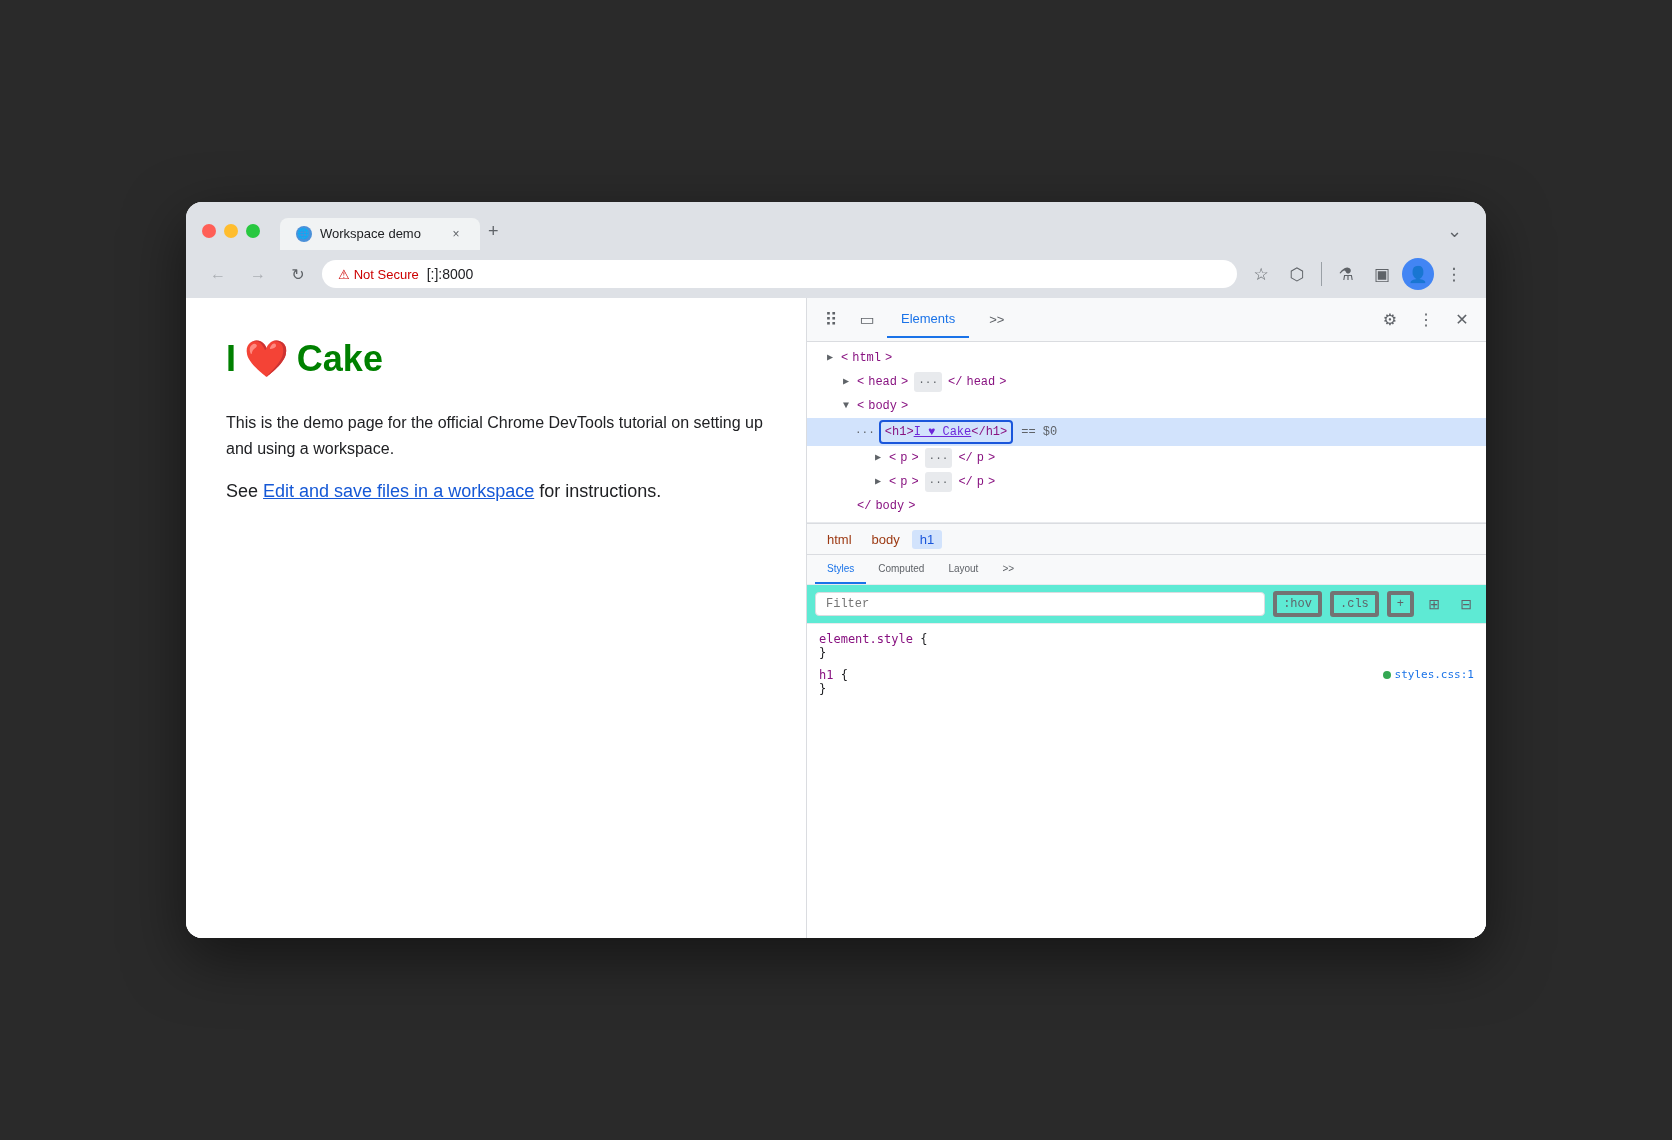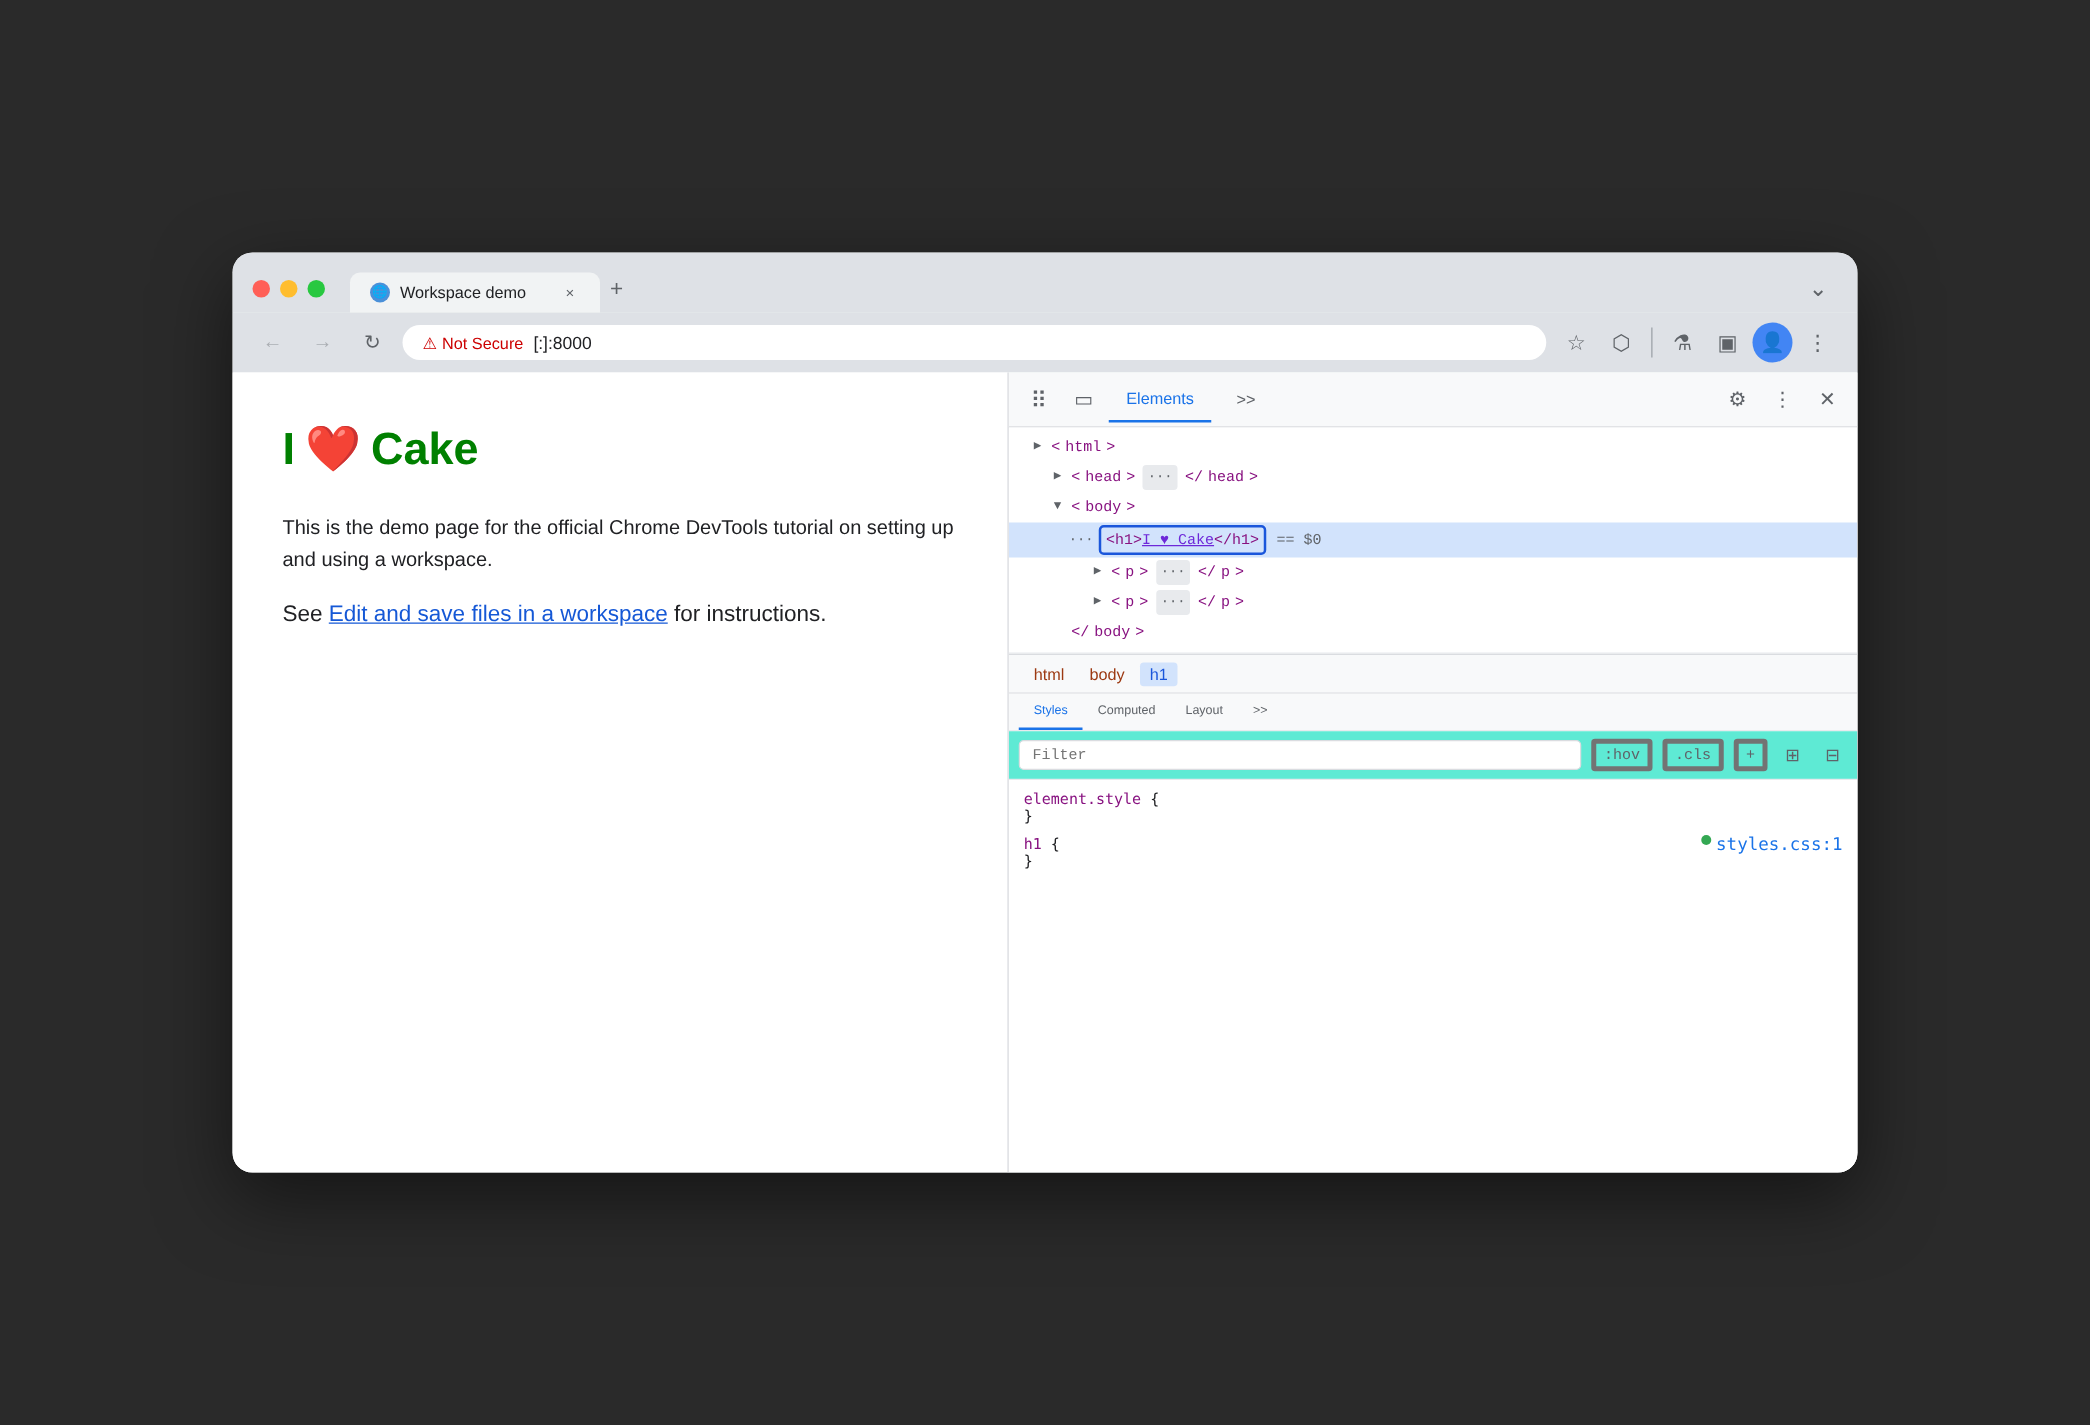--- a/index.html
+++ b/index.html
@@ -490,22 +490,23 @@
     }
 
     .css-value {
       color: #1a1aa6;
     }
 
     .css-source-link {
       float: right;
       color: #1a73e8;
       text-decoration: none;
-      font-size: 14px;
-      display: flex;
+      font-size: 11px;
+      display: flex;
+      align-items: center;
       gap: 4px;
     }
 
     .css-source-dot {
       width: 8px;
       height: 8px;
       background: #34a853;
       border-radius: 50%;
       display: inline-block;
     }

